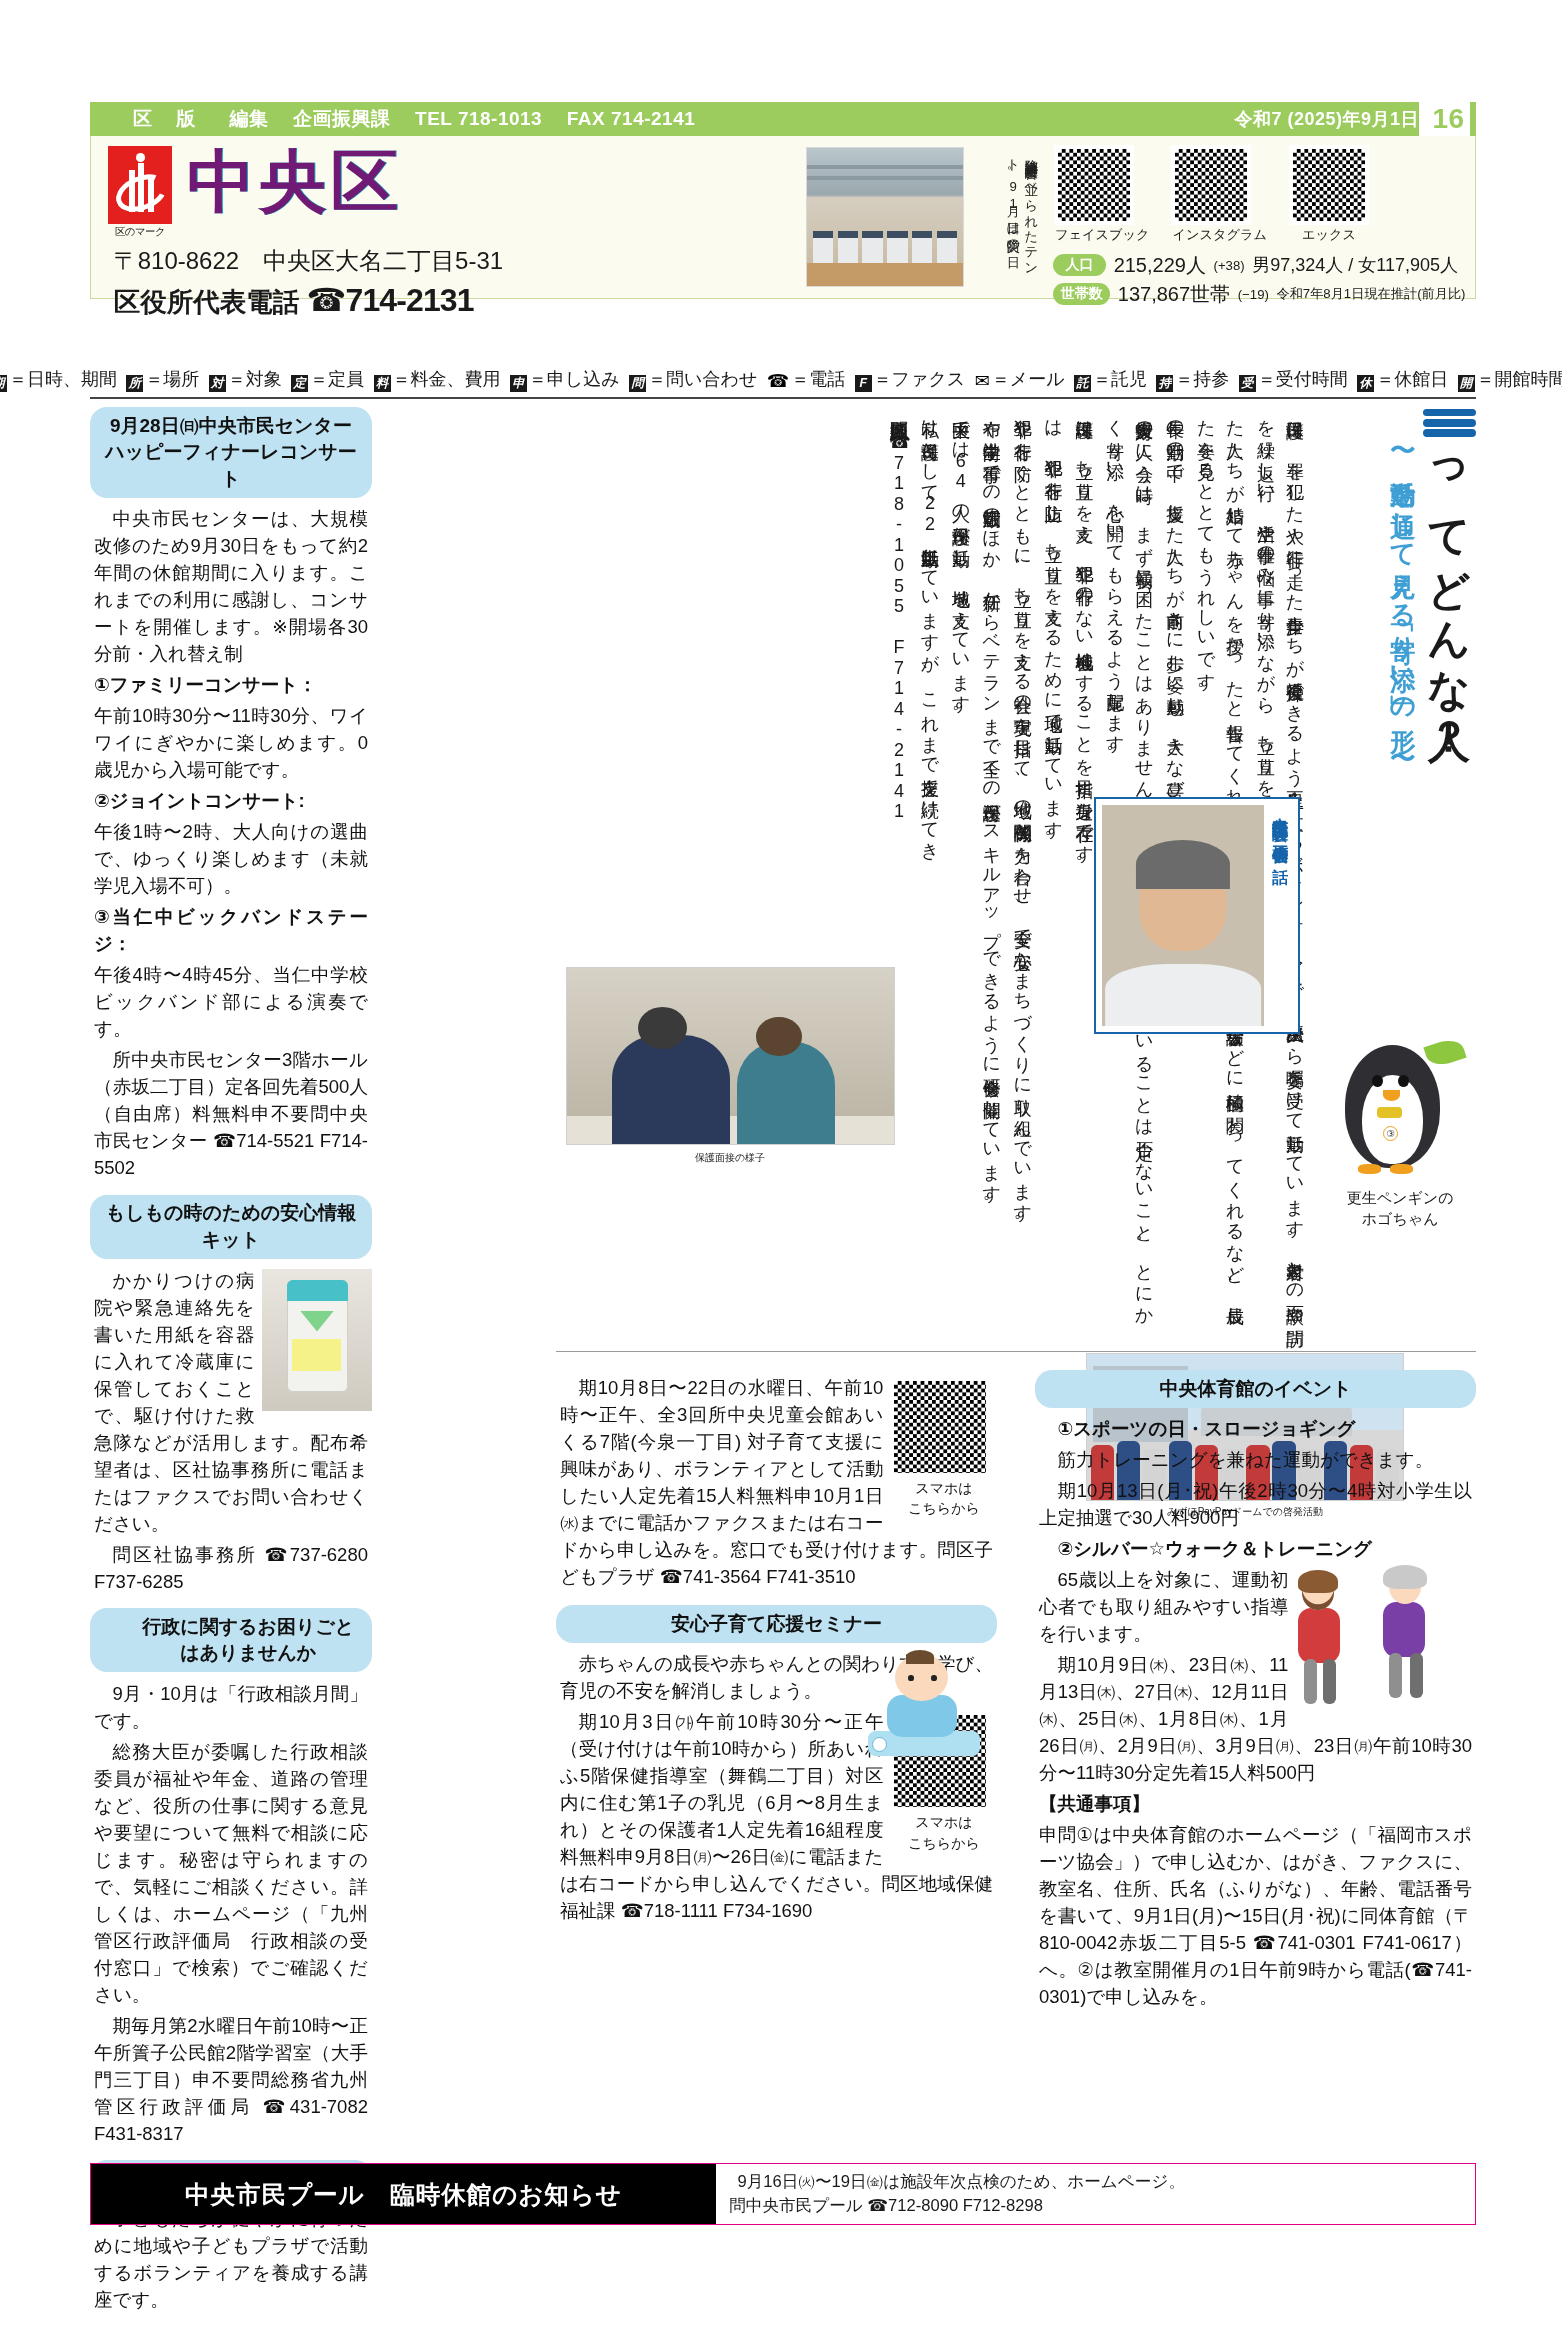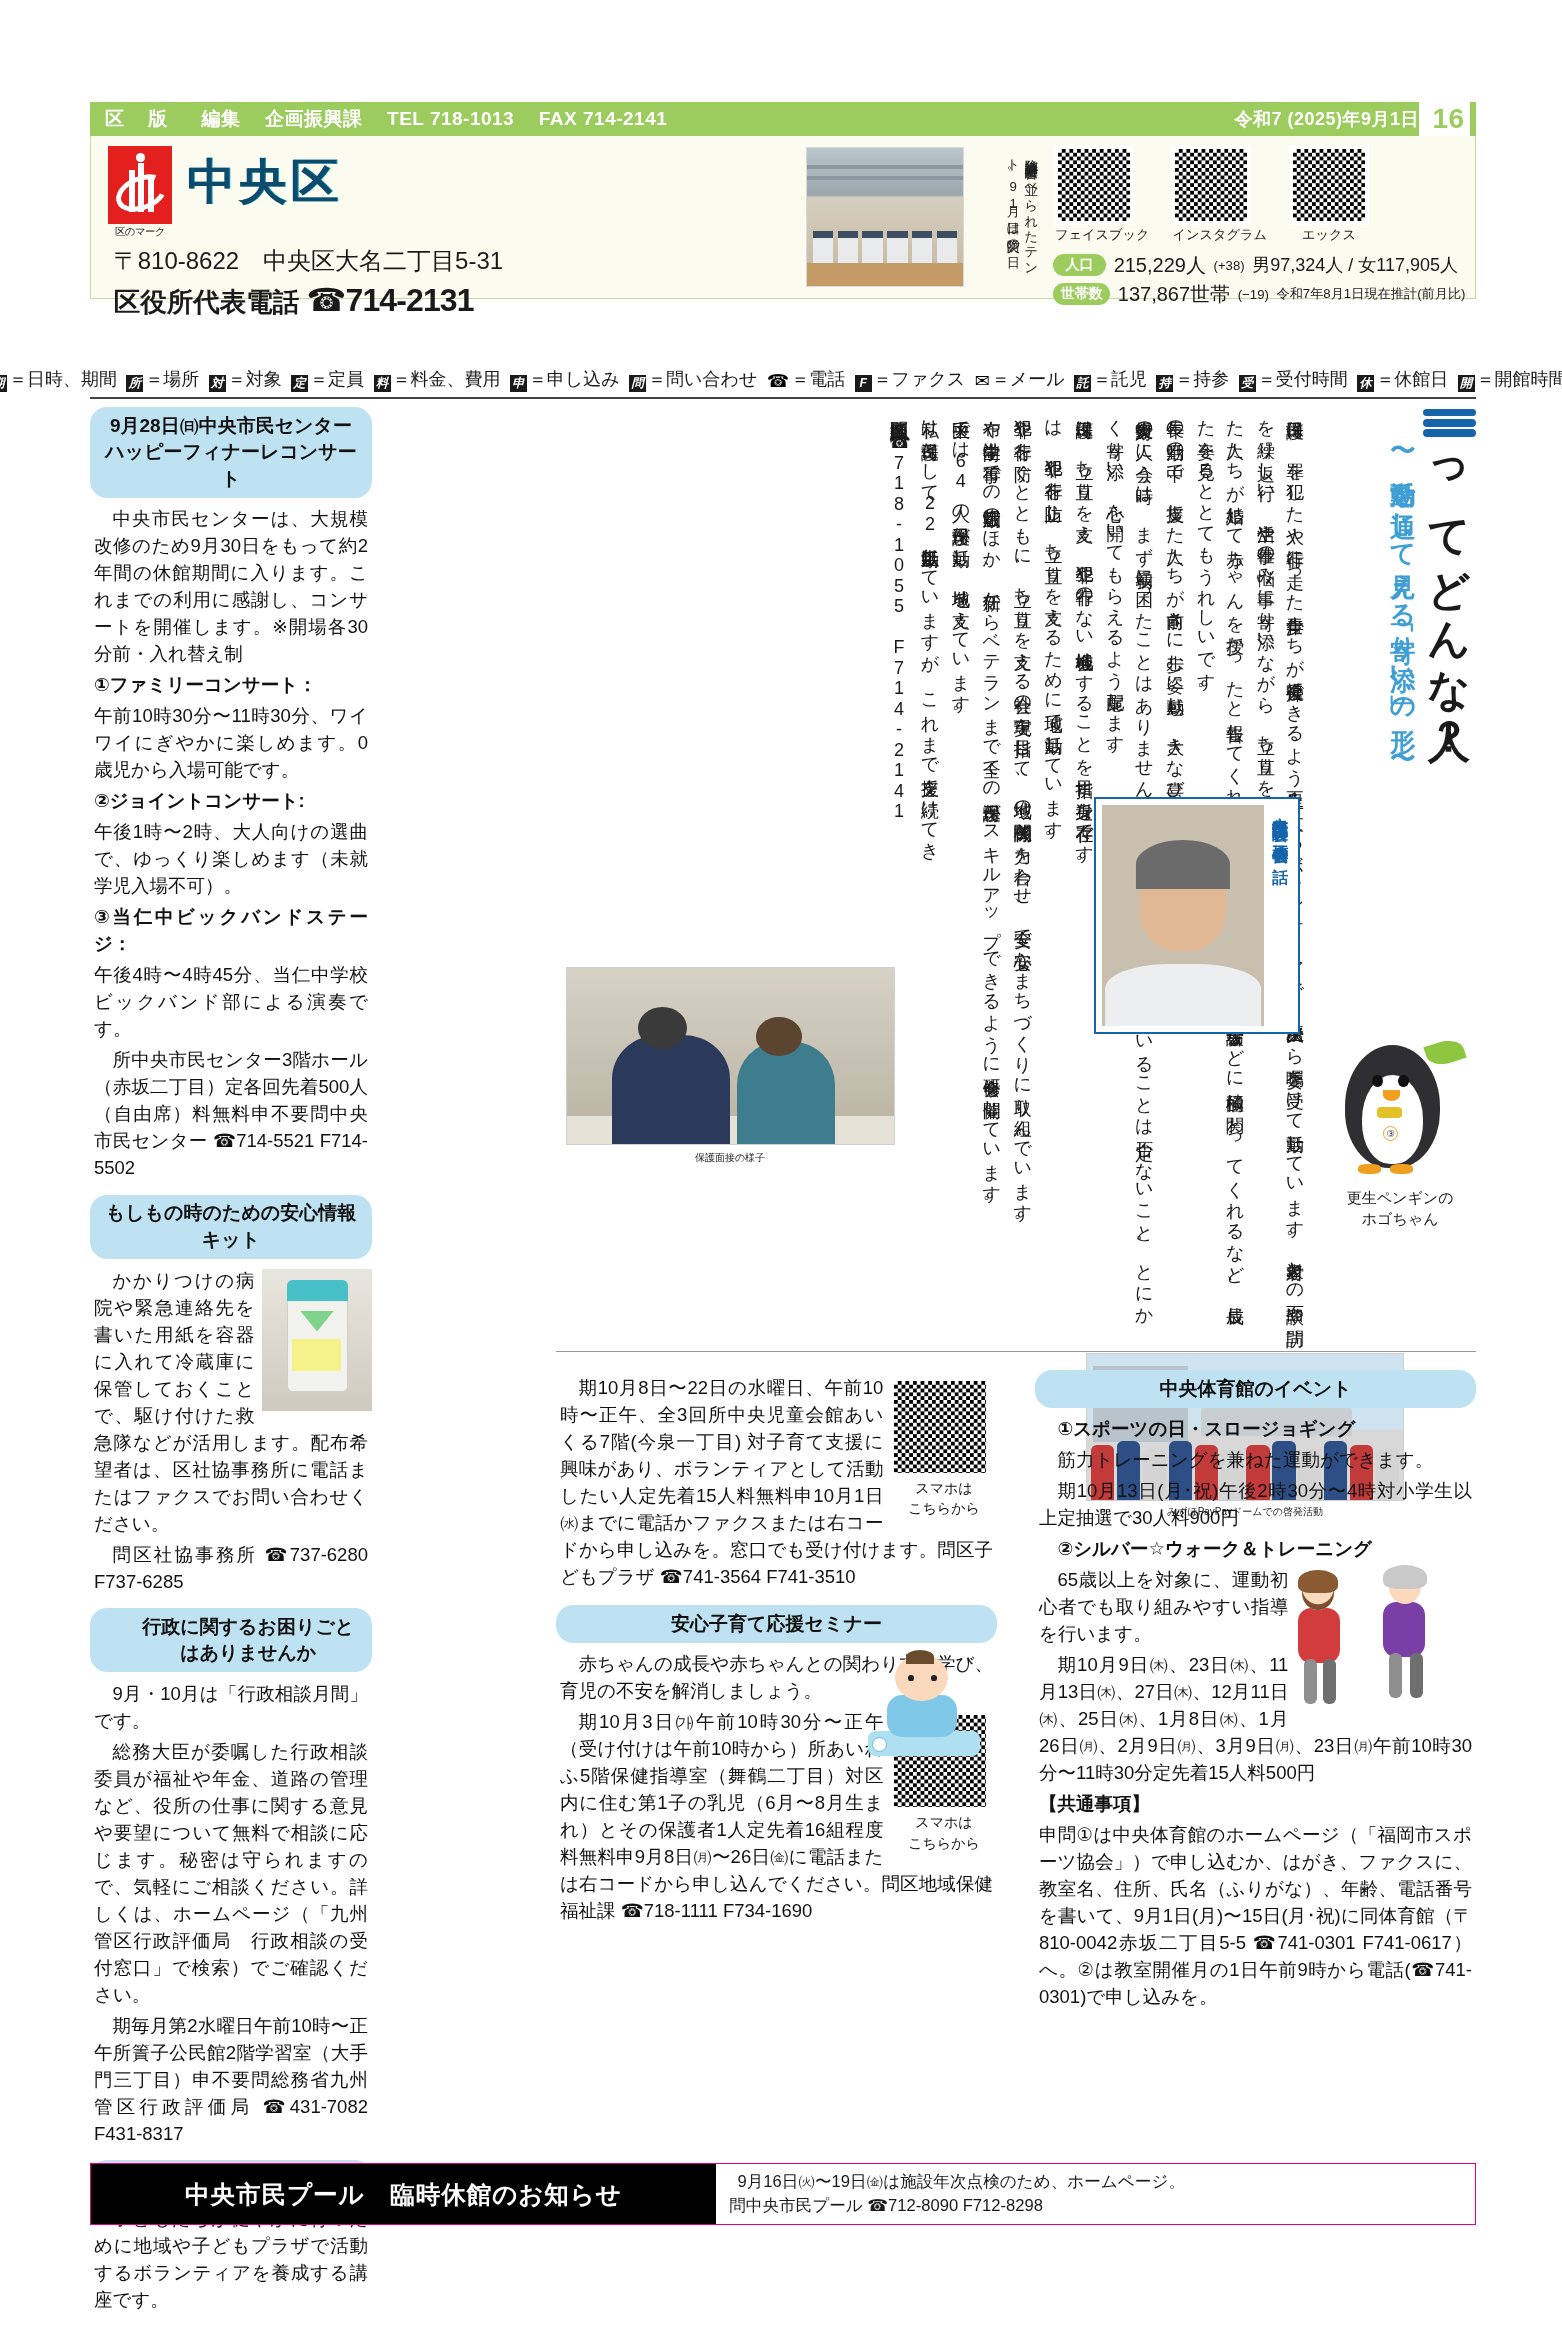--- a/index.html
+++ b/index.html
@@ -16,21 +16,21 @@
   .page { position:absolute; left:0; top:0; width:1562px; height:2325px; }
 
   
   .masthead-wrap { position:absolute; left:90px; top:102px; width:1386px; }
   .green-bar {
     background:#9ccc5e; color:#ffffff;
     height:34px; display:flex; align-items:center;
     padding:0 5.7px 0 15px; font-weight:bold; font-size:19px;
     letter-spacing:0.5px; position:relative;
   }
-  .gb-left { display:flex; align-items:baseline; gap:24.6px; white-space:nowrap; }
+  .gb-left { display:flex; align-items:baseline; gap:24.6px; white-space:nowrap;margin-left:28px; }
   .gb-kuban { letter-spacing:9.5px; }
   .gb-right { margin-left:auto; display:flex; align-items:center; gap:9.5px; white-space:nowrap; }
   .gb-date { font-size:18px; }
   .pagenum {
     background:#ffffff; color:#9ccc5e; font-size:28px; font-weight:bold;
     line-height:34px; padding:0 5.7px; border-left:3.8px solid #ffffff;
     min-width:42px; text-align:center; position:relative; top:0;
   }
   .pagenum-box { display:flex; align-items:stretch; height:34px; }
   .pagenum-bar { width:4.7px; background:#ffffff; }
@@ -50,21 +50,21 @@
   .logo-red .b2 { width:5.7px; height:49px; left:30px; top:17px; }
   .logo-red .b3 { width:5.7px; height:36px; left:40px; top:30px; }
   .logo-red .dot { width:8.5px; height:8.5px; border-radius:50%; left:28px; top:7.6px; }
   .logo-red .swoosh {
     width:53px; height:34px; border:5.7px solid #ffffff; border-radius:50%;
     left:6.6px; top:30px; border-right-color:transparent; transform:rotate(-22deg);
     background:transparent;
   }
   .logo-cap { font-size:10.4px; text-align:center; margin-top:1.9px; color:#222; letter-spacing:-0.5px;}
   .bigtitle {
-    font-size:48px; font-weight:bold; color:#0c4a6e; line-height:79px;
+    font-size:68px; font-weight:bold; color:#701a75; line-height:79px;
     letter-spacing:3.8px; margin-top:-3.8px;
     font-family:"DejaVu Sans","Liberation Sans",sans-serif;
     text-shadow: 0.9px 0 0 #1aa0b5;
   }
   .addr-block { margin-top:5.7px; margin-left:5.7px; }
   .addr1 { font-size:24px; letter-spacing:0px; }
   .addr2 { font-size:26.5px; font-weight:bold; margin-top:3.8px; }
   .addr2 .tel { font-size:32px; letter-spacing:-0.9px; }
 
   .mh-photo {

